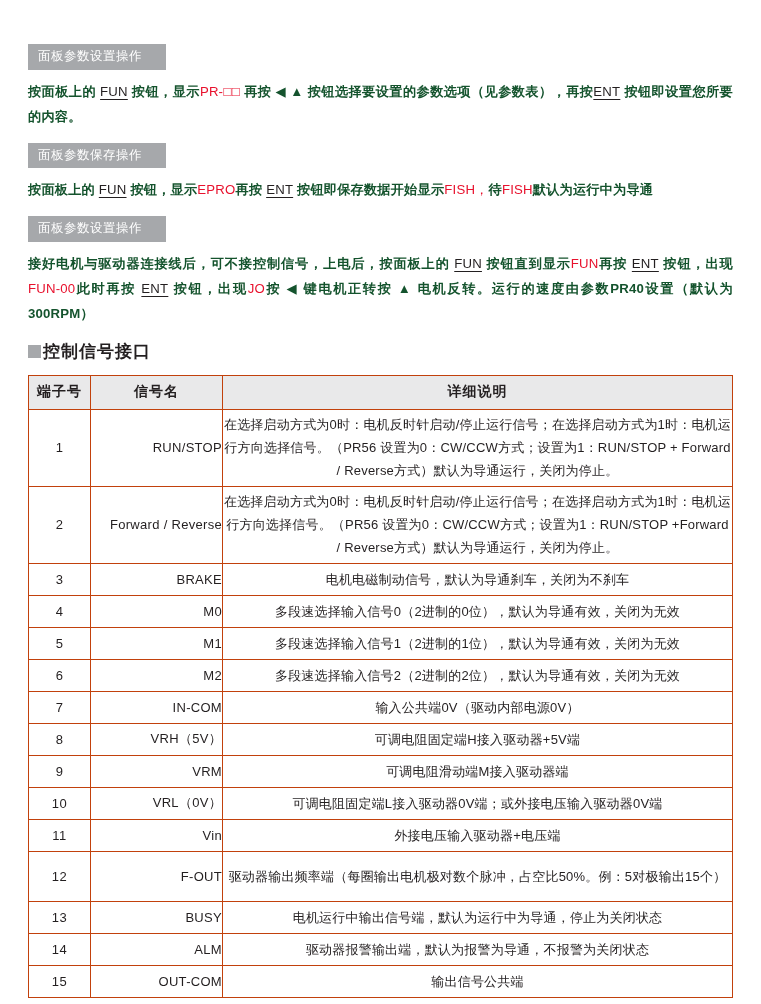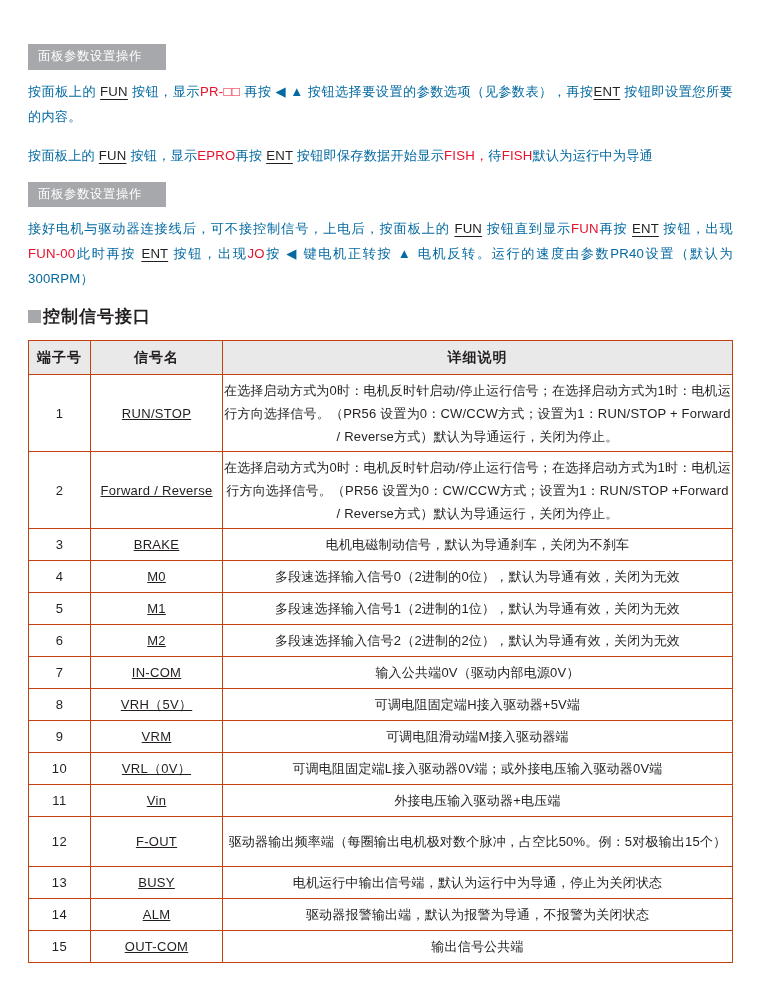--- a/index.html
+++ b/index.html
@@ -38,21 +38,21 @@
     text-align: justify;
     letter-spacing: 0.2px;
   }
   .para .u {
     text-decoration: underline;
     text-underline-offset: 3px;
   }
   .para .red {
     color: #e8112d;
   }
-  .blk { color: #0369a1; }
+  .blk { color: #14532d; font-weight: bold; }
   
   .sec-title {
     display: flex;
     align-items: center;
     gap: 2px;
     margin: 14px 0 12px 0;
   }
   .sec-title .sq {
     width: 13px;
     height: 13px;
@@ -84,24 +84,23 @@
     height: 33px;
     letter-spacing: 1px;
     text-align: center;
   }
   td.num {
     text-align: center;
     font-size: 13px;
     letter-spacing: 0.5px;
   }
   td.sig {
-    text-align: center;
+    text-align: right;
     font-size: 13px;
     letter-spacing: 0.3px;
-    text-decoration: underline;
   }
   td.desc {
     text-align: center;
     font-size: 13px;
     line-height: 23px;
     padding: 6px 8px 7px 9px;
     letter-spacing: 0.2px;
   }
   tr.r-tall td { height: 76px; }
   tr.r-std td { height: 31px; }
@@ -111,20 +110,21 @@
 <body>
 
 <div class="page">
 
   <div>
     <div class="chip">面板参数设置操作</div>
     <p class="para"><span class="blk">按面板上的 </span><span class="u">FUN</span><span class="blk"> 按钮，显示</span><span class="red">PR-□□</span><span class="blk"> 再按 ◀ ▲ 按钮选择要设置的参数选项（见参数表），再按</span><span class="u">ENT</span><span class="blk"> 按钮即设置您所要的内容。</span></p>
   </div>
 
   <div>
+    <div class="chip">面板参数保存操作</div>
     <p class="para"><span class="blk">按面板上的 </span><span class="u">FUN</span><span class="blk"> 按钮，显示</span><span class="red">EPRO</span><span class="blk">再按 </span><span class="u">ENT</span><span class="blk"> 按钮即保存数据开始显示</span><span class="red">FISH，</span><span class="blk">待</span><span class="red">FISH</span><span class="blk">默认为运行中为导通</span></p>
   </div>
 
   <div>
     <div class="chip">面板参数设置操作</div>
     <p class="para"><span class="blk">接好电机与驱动器连接线后，可不接控制信号，上电后，按面板上的 </span><span class="u">FUN</span><span class="blk"> 按钮直到显示</span><span class="red">FUN</span><span class="blk">再按 </span><span class="u">ENT</span><span class="blk"> 按钮，出现</span><span class="red">FUN-00</span><span class="blk">此时再按 </span><span class="u">ENT</span><span class="blk"> 按钮，出现</span><span class="red">JO</span><span class="blk">按 ◀ 键电机正转按 ▲ 电机反转。运行的速度由参数PR40设置（默认为300RPM）</span></p>
   </div>
 
   <div class="sec-title">
     <span class="sq"></span>

